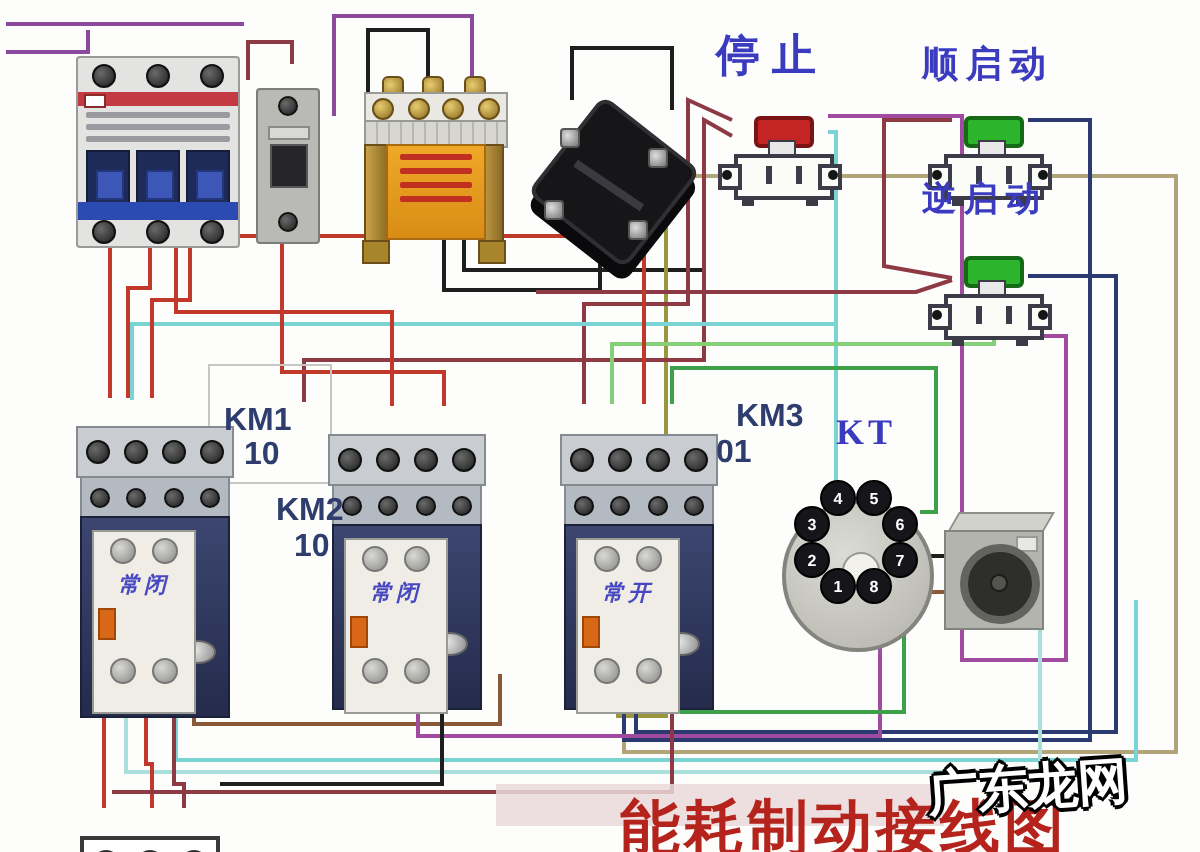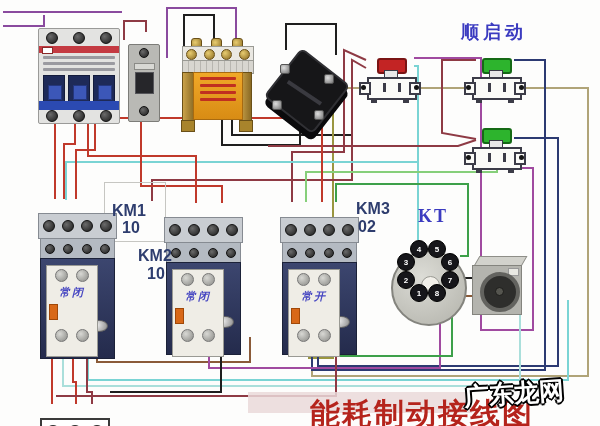--- a/index.html
+++ b/index.html
@@ -216,20 +216,21 @@
   <div class="abs comp rect-wrap">
     <div class="rect-sq">
         <i></i>
       </div>
     <div class="stud" style="left:18px;top:16px;"></div>
     <div class="stud" style="left:62px;top:26px;"></div>
     <div class="stud" style="left:10px;top:52px;"></div>
     <div class="stud" style="left:52px;top:62px;"></div>
   </div>
 
+  <div class="abs lbl cjk-blue" style="left:358px;top:13px;font-size:22px;letter-spacing:6px;">停止</div>
   <div class="abs comp pbtn" style="left:365px;top:42px;">
     <div class="pb-cap" style="background:#c32424;border:2px solid #7a1414;"></div>
     <div class="pb-neck"></div>
     <div class="pb-body">
         <i style="left:14px;"></i>
         <i style="right:14px;"></i>
       </div>
     <div class="pb-tab" style="left:-6px;"></div>
     <div class="pb-tab" style="right:-6px;"></div>
     <div class="pb-dot" style="left:-4px;"></div>
@@ -247,20 +248,21 @@
         <i style="right:14px;"></i>
       </div>
     <div class="pb-tab" style="left:-6px;"></div>
     <div class="pb-tab" style="right:-6px;"></div>
     <div class="pb-dot" style="left:-4px;"></div>
     <div class="pb-dot" style="right:-4px;"></div>
     <div class="pb-foot" style="left:6px;"></div>
     <div class="pb-foot" style="right:6px;"></div>
   </div>
 
+  <div class="abs lbl cjk-blue" style="left:461px;top:88px;font-size:17px;letter-spacing:4px;">逆启动</div>
   <div class="abs comp pbtn" style="left:470px;top:112px;">
     <div class="pb-cap" style="background:#2db42d;border:2px solid #156a15;"></div>
     <div class="pb-neck"></div>
     <div class="pb-body">
         <i style="left:14px;"></i>
         <i style="right:14px;"></i>
       </div>
     <div class="pb-tab" style="left:-6px;"></div>
     <div class="pb-tab" style="right:-6px;"></div>
     <div class="pb-dot" style="left:-4px;"></div>
@@ -357,22 +359,22 @@
           <div class="scr"></div>
         </div>
       <span class="auxtxt">常开</span>
       <div class="orange"></div>
       <div class="rowscrew" style="margin-top:22px;">
           <div class="scr"></div>
           <div class="scr"></div>
         </div>
     </div>
   </div>
-  <div class="abs lbl km" style="left:356px;top:201px;text-align:right;">KM3</div>
-  <div class="abs lbl km" style="left:358px;top:219px;">02</div>
+  <div class="abs lbl km" style="left:368px;top:201px;text-align:right;">KM3</div>
+  <div class="abs lbl km" style="left:358px;top:219px;">01</div>
 
   <div class="abs lbl" style="left:418px;top:206px;font-size:18px;font-weight:bold;color:#3b3bc0;letter-spacing:2px;font-family:Liberation Serif, serif;">KT</div>
   <div class="abs comp socket">
     <div class="keyhole"></div>
   </div>
   <div class="pin abs" style="left:410px;top:284px;">1</div>
   <div class="pin abs" style="left:397px;top:271px;">2</div>
   <div class="pin abs" style="left:397px;top:253px;">3</div>
   <div class="pin abs" style="left:410px;top:240px;">4</div>
   <div class="pin abs" style="left:428px;top:240px;">5</div>

